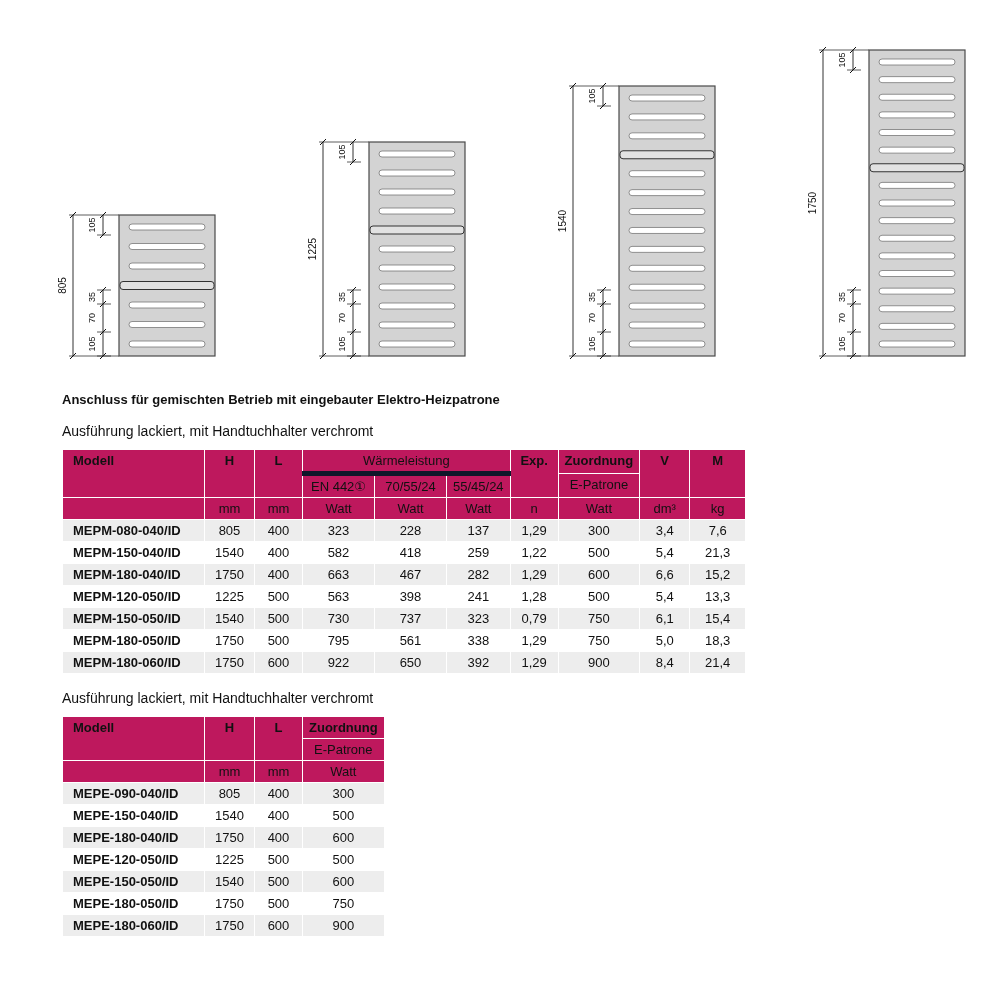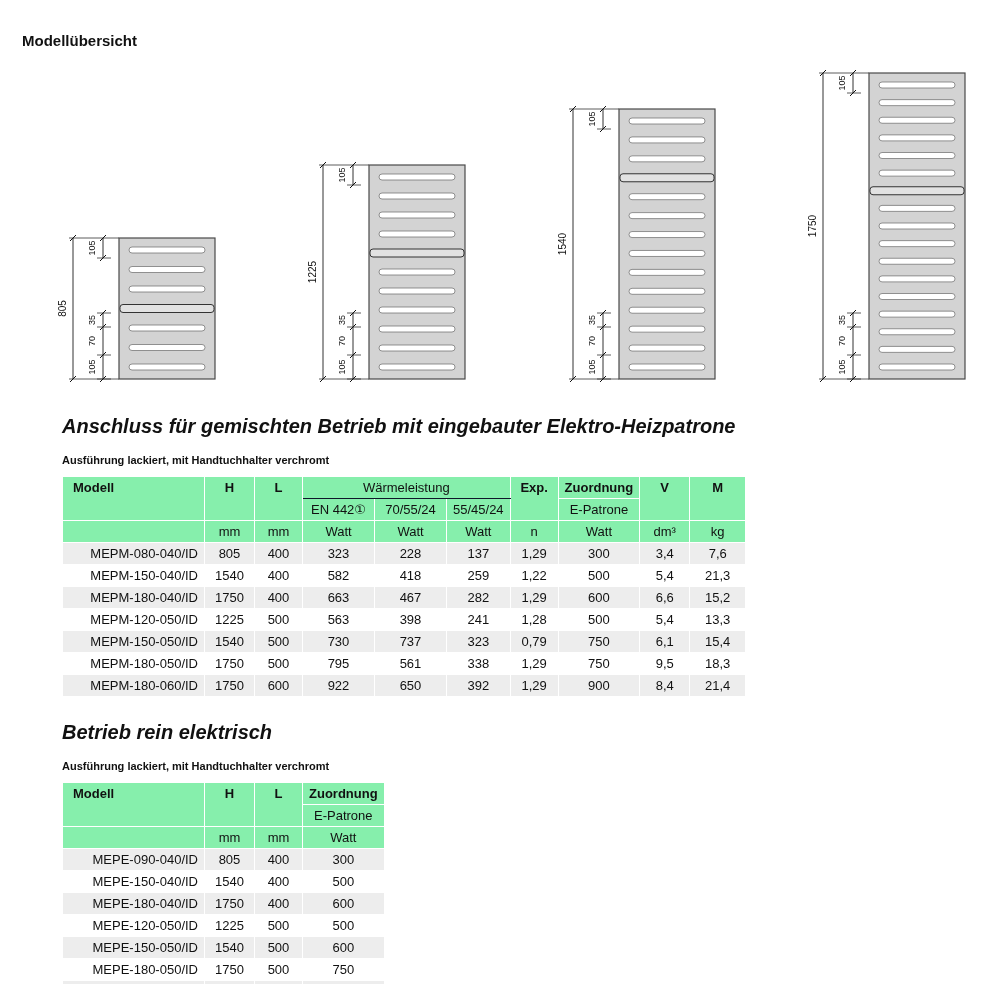--- a/index.html
+++ b/index.html
@@ -12,46 +12,46 @@
     color: #111;
     overflow: hidden;
   }
   .page { padding: 26px 0 0 22px; width: 984px; }
   .title { font-size: 15px; font-weight: bold; margin: 6px 0 0 0; }
 
   .diagrams { display: flex; align-items: flex-end; margin: 12px 0 0 35px; height: 330px; }
   .diagram { width: 170px; }
   .diagram + .diagram { margin-left: 80px; }
 
-  .section-heading { font-size: 20px; font-weight: bold; margin: 24px 0 0 40px; font-style: italic; }
-  .subtitle { font-size: 11px; font-weight: bold; margin: 16px 4px 10px 40px; }
+  .section-heading { font-size: 13px; font-weight: bold; margin: 24px 0 0 40px; }
+  .subtitle { font-size: 14px; font-weight: normal; margin: 16px 4px 10px 40px; }
 
   table.spec-table {
     border-collapse: collapse;
     margin-left: 40px;
     font-size: 13px;
   }
   table.spec-table th, table.spec-table td {
     border: 1px solid #ffffff;
     padding: 3px 6px;
     text-align: center;
     height: 20px;
   }
   table.spec-table thead th {
-    background: #86efac;
+    background: #be185d;
     font-weight: normal;
     vertical-align: top;
   }
   table.spec-table thead tr.first th { font-weight: bold; }
   table.spec-table thead tr.first th.group-head {
     font-weight: normal;
-    border-bottom: 1px solid #0f172a;
+    border-bottom: 5px solid #0f172a;
   }
   table.spec-table td.model, table.spec-table th.model-col { text-align: left; padding-left: 10px; }
-  table.spec-table td.model { font-weight: normal; white-space: nowrap; text-align: right; }
+  table.spec-table td.model { font-weight: bold; white-space: nowrap; }
   table.spec-table tbody tr:nth-child(odd) td { background: #ededed; }
   table.spec-table tbody tr:nth-child(even) td { background: #ffffff; }
 
   
   table.mixed col.c-model { width: 142px; }
   table.mixed col.c-h { width: 50px; }
   table.mixed col.c-l { width: 48px; }
   table.mixed col.c-en { width: 72px; }
   table.mixed col.c-70 { width: 72px; }
   table.mixed col.c-55 { width: 58px; }
@@ -64,21 +64,20 @@
   table.electric col.c-model { width: 142px; }
   table.electric col.c-h { width: 50px; }
   table.electric col.c-l { width: 48px; }
   table.electric col.c-zu { width: 78px; }
 </style>
 </head>
 <body>
 
 <div class="page">
 
-  <h1 class="title">Modellübersicht</h1>
 
   <div class="diagrams">
     <div class="diagram"><svg width="170" height="157">
           <line x1="12" y1="8" x2="62" y2="8" stroke="#333333" stroke-width="0.8"></line>
           <line x1="12" y1="149" x2="62" y2="149" stroke="#333333" stroke-width="0.8"></line>
           <line x1="16" y1="8" x2="16" y2="149" stroke="#333333" stroke-width="1"></line>
           <line x1="13" y1="11" x2="19" y2="5" stroke="#111" stroke-width="1"></line>
           <line x1="13" y1="152" x2="19" y2="146" stroke="#111" stroke-width="1"></line>
           <text x="9" y="78.5" fill="#111" font-size="10" text-anchor="middle" transform="rotate(-90 9 78.5)">805</text>
           <line x1="46" y1="8" x2="46" y2="28" stroke="#333333" stroke-width="1"></line>
@@ -338,39 +337,38 @@
         </tr>
         <tr>
           <td class="model">MEPM-180-050/ID</td>
           <td>1750</td>
           <td>500</td>
           <td>795</td>
           <td>561</td>
           <td>338</td>
           <td>1,29</td>
           <td>750</td>
-          <td>9,5</td>
+          <td>5,0</td>
           <td>18,3</td>
         </tr>
         <tr>
           <td class="model">MEPM-180-060/ID</td>
           <td>1750</td>
           <td>600</td>
           <td>922</td>
           <td>650</td>
           <td>392</td>
           <td>1,29</td>
           <td>900</td>
           <td>8,4</td>
           <td>21,4</td>
         </tr>
       </tbody>
   </table>
 
-  <h2 class="section-heading">Betrieb rein elektrisch</h2>
   <p class="subtitle">Ausführung lackiert, mit Handtuchhalter verchromt</p>
 
   <table class="spec-table electric">
     <colgroup>
       <col class="c-model">
         <col class="c-h">
         <col class="c-l">
         <col class="c-zu">
     </colgroup>
     <thead>

